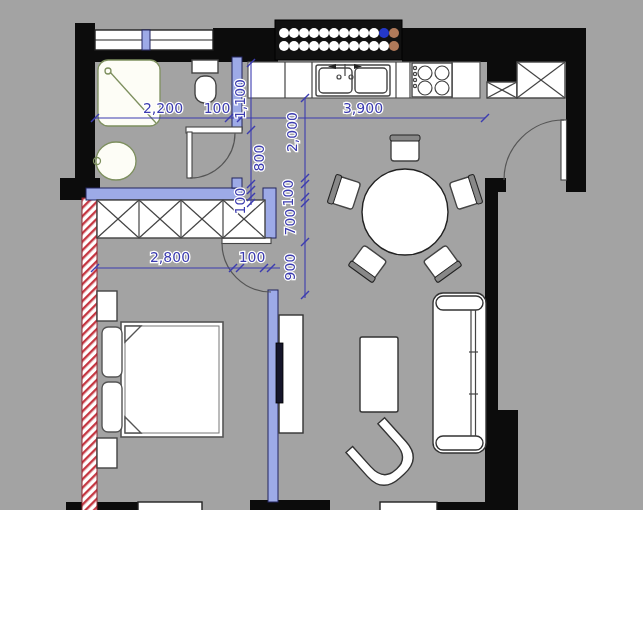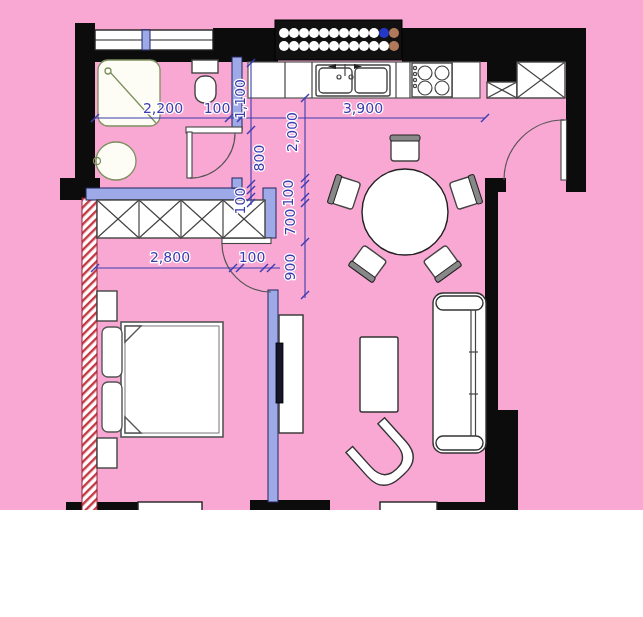--- a/index.html
+++ b/index.html
@@ -1,16 +1,16 @@
 <!DOCTYPE html>
 <html><head>
 <meta charset="utf-8">
 <style>
   html,body { margin:0; padding:0; background:#ffffff; }
-  .stage { width:643px; height:510px; position:relative; background:#f9a8d4;
+  .stage { width:643px; height:510px; position:relative; background:#a3a3a3;
            font-family:"DejaVu Sans", sans-serif; }
   svg { display:block; }
   .wall  { fill:#0c0c0c; stroke:none; }
   .bw    { fill:#9daae7; stroke:#23255e; stroke-width:1; }
   .fxo   { fill:#ffffff; stroke:#444; stroke-width:1.4; }
   .fxl   { fill:none; stroke:#444; stroke-width:1.2; }
   .grayl { fill:none; stroke:#777; stroke-width:1; }
   .olv   { fill:#fdfdf6; stroke:#7e905f; stroke-width:1.3; }
   .olvl  { fill:none; stroke:#7e905f; stroke-width:1.3; }
   .arc   { fill:none; stroke:#555; stroke-width:1.2; }

